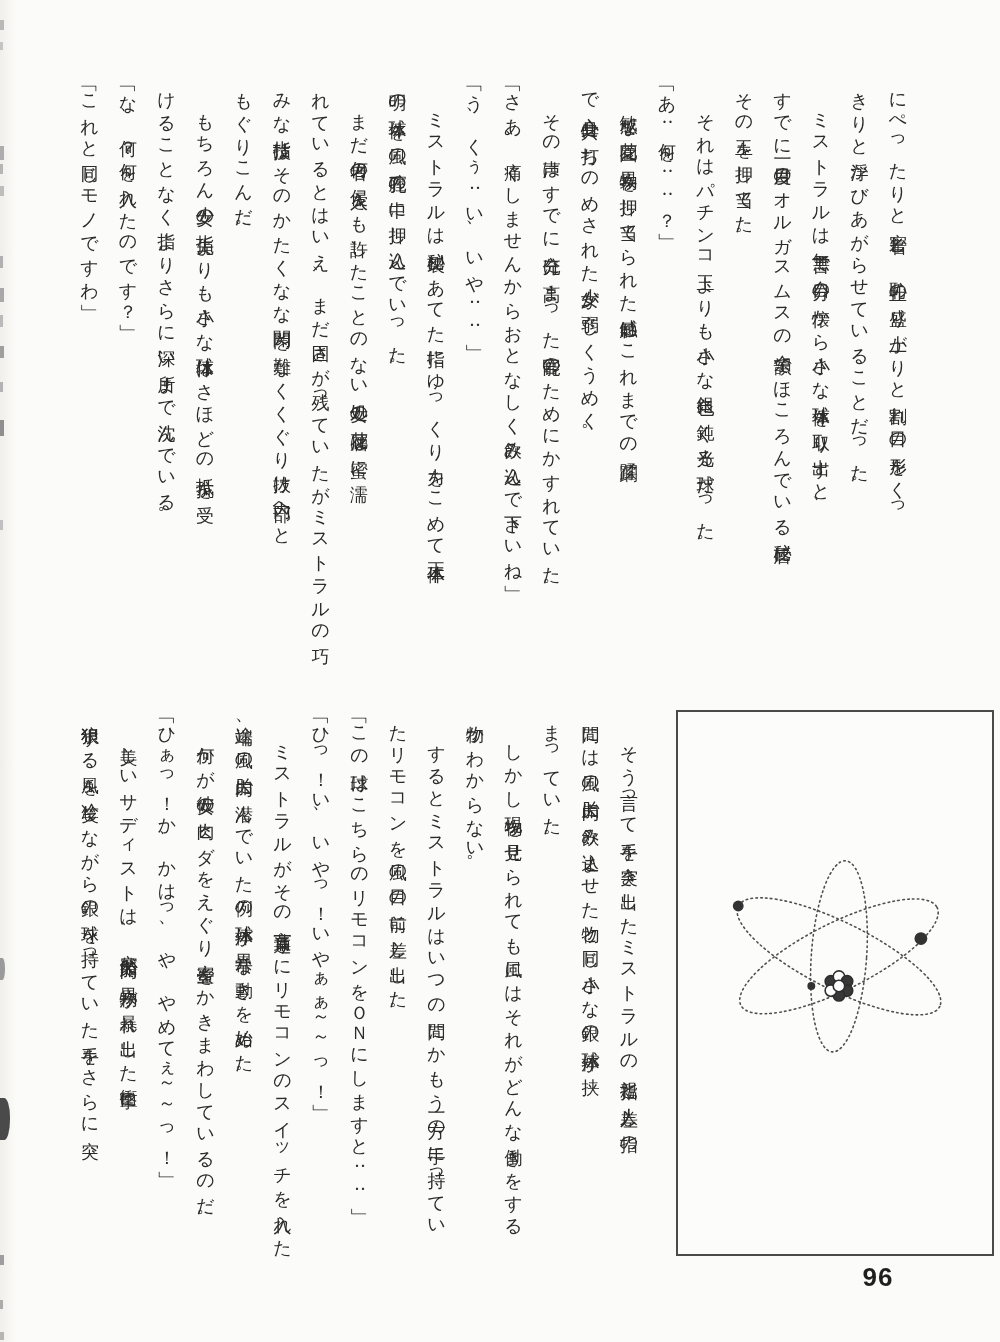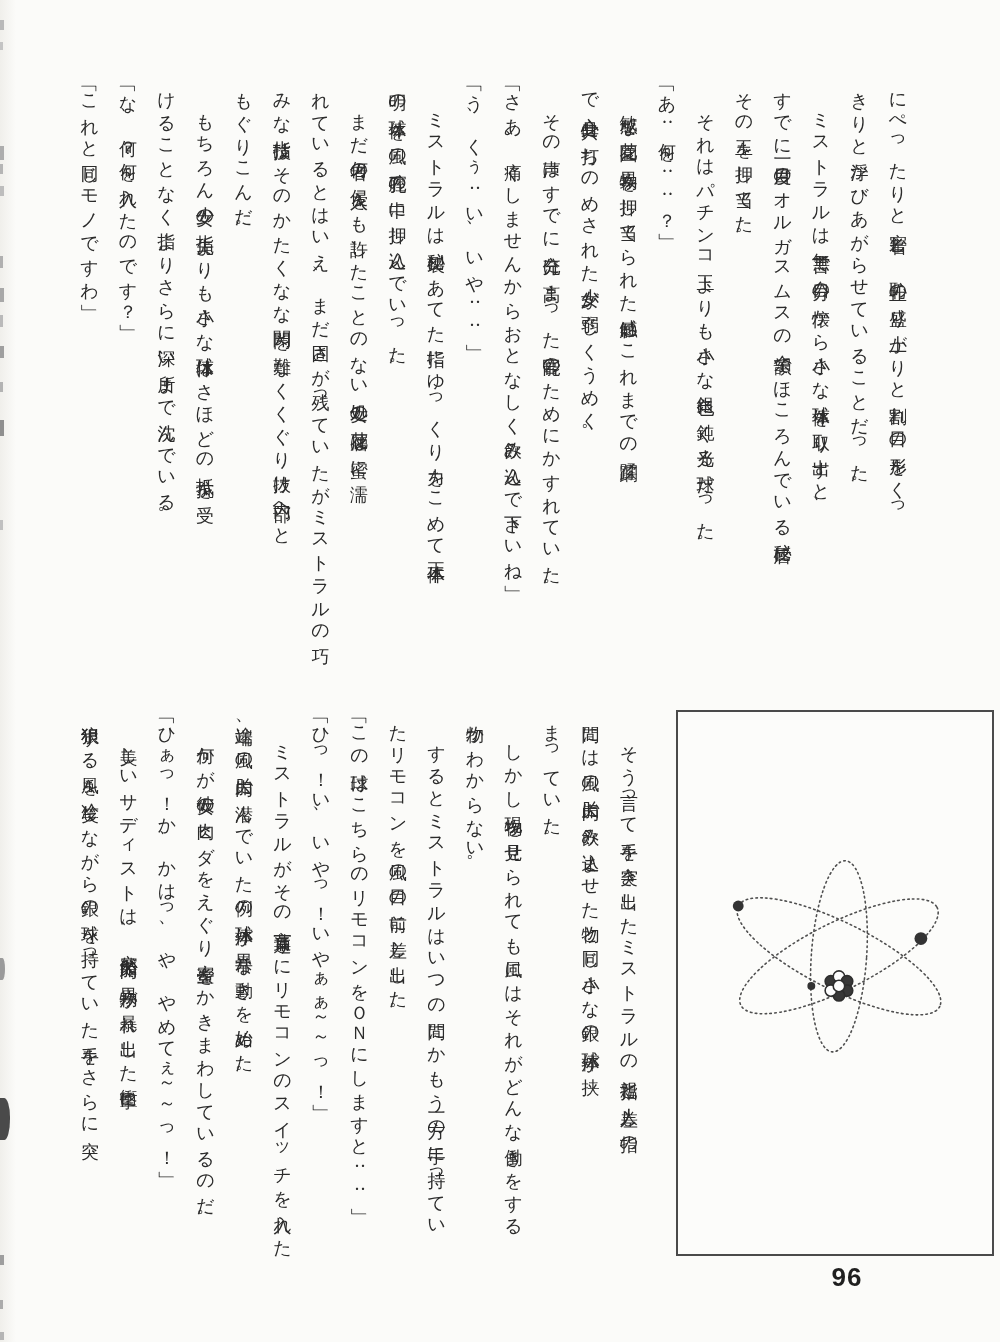--- a/index.html
+++ b/index.html
@@ -26,21 +26,21 @@
   }
   .vblock p{margin:0;line-height:38.5px;white-space:nowrap;}
   .block-top{top:80px;right:83px;}
   .block-bottom{top:712px;right:352px;}
   .figure-box{
     position:absolute;left:676px;top:710px;width:318px;height:546px;
     border:2px solid #4a4a4a;background:#fcfcfa;box-sizing:border-box;
   }
   .figure-box svg{display:block;width:100%;height:100%;}
   .page-number{
-    position:absolute;left:827px;top:1262px;width:40px;
+    position:absolute;left:858px;top:1262px;width:40px;
     text-align:center;
     font-family:"Liberation Sans","DejaVu Sans",sans-serif;
     font-weight:bold;font-size:26px;color:#1f1f1f;letter-spacing:1px;
   }
   .artifact{position:absolute;pointer-events:none;}
 </style>
 </head>
 <body>
 
 <div class="page">

